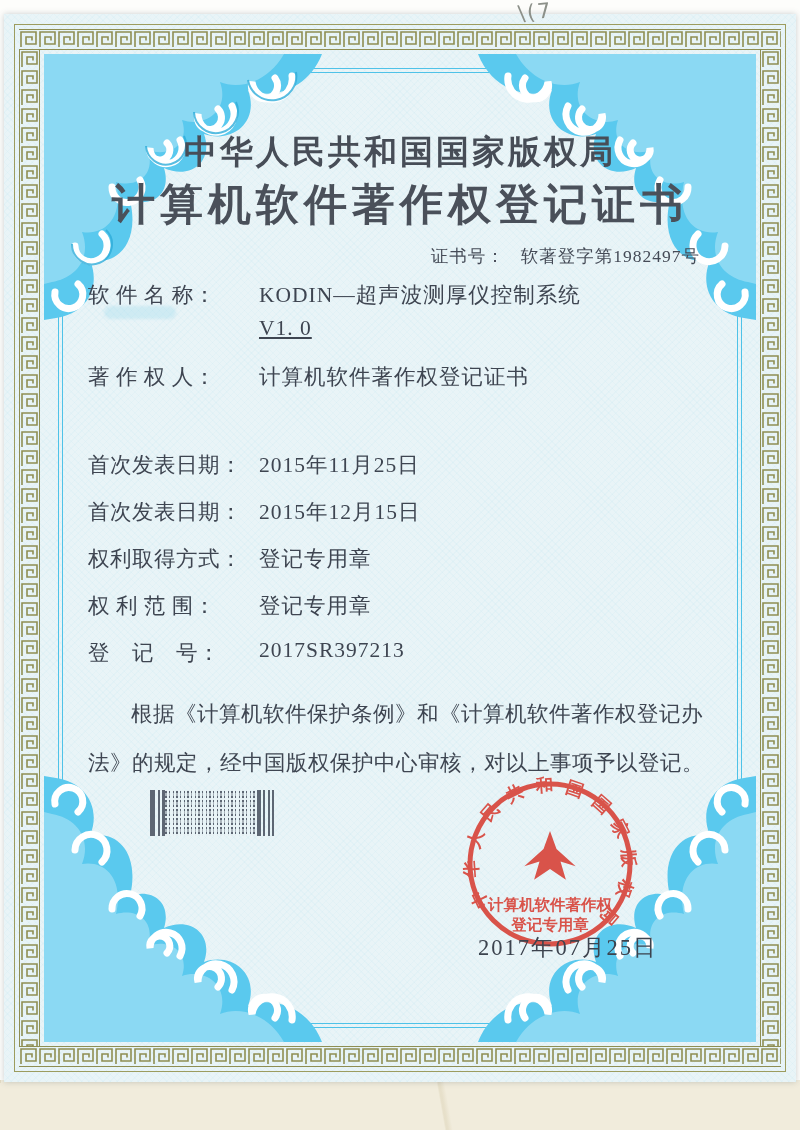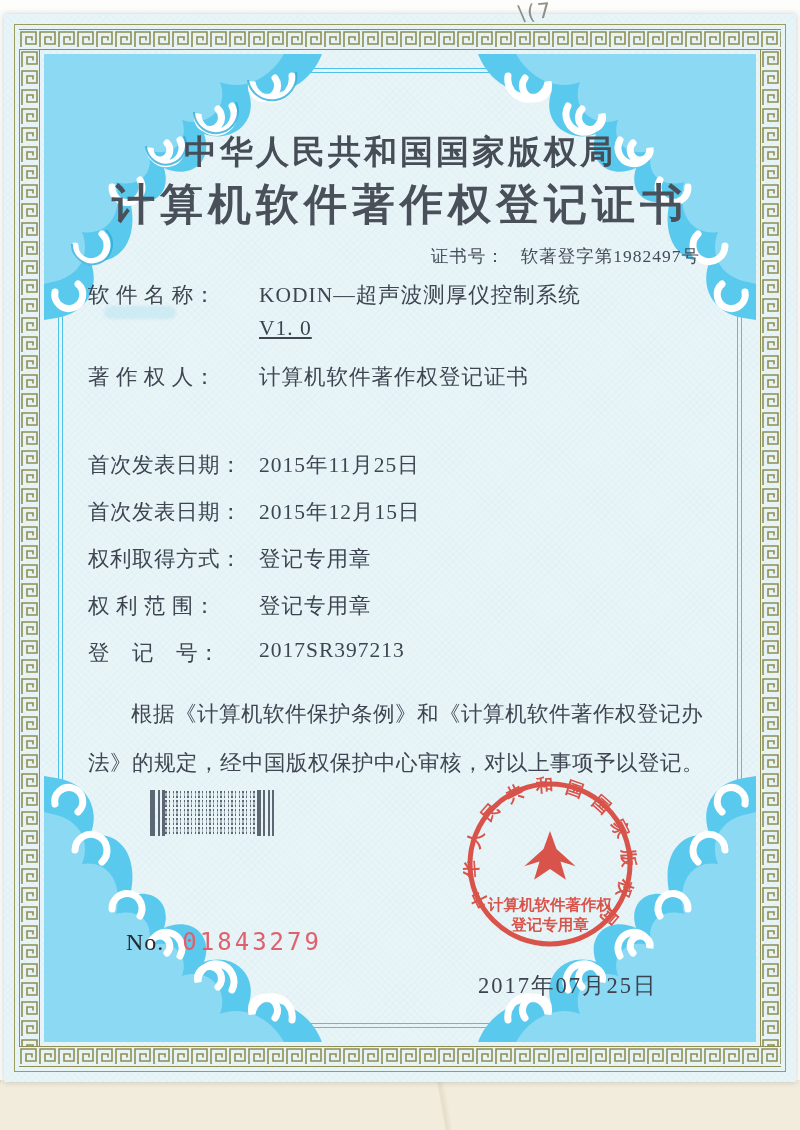--- a/index.html
+++ b/index.html
@@ -65,21 +65,21 @@
     background:linear-gradient(90deg,#5d6673 0 5px,transparent 5px 8px,#5d6673 8px 10px,transparent 10px 12px,#5d6673 12px 15px); }
   .bc-noise { flex:1; height:100%;
     background:
       repeating-linear-gradient(0deg, rgba(233,244,247,0.95) 0 2px, transparent 2px 4px, rgba(233,244,247,0.55) 4px 7px, transparent 7px 9px),
       repeating-linear-gradient(90deg,#5d6673 0 2px, transparent 2px 4px, #5d6673 4px 5px, transparent 5px 8px, #5d6673 8px 9px, transparent 9px 11px); }
   .bc-guard-r { width:17px; height:100%;
     background:linear-gradient(90deg,#5d6673 0 4px,transparent 4px 6px,#5d6673 6px 8px,transparent 8px 11px,#5d6673 11px 13px,transparent 13px 15px,#5d6673 15px 17px); }
 
   
   .seal { position:absolute; left:456px; top:760px; width:180px; height:180px; z-index:3; opacity:0.92; }
-  .seal-date { position:absolute; left:474px; top:956px; z-index:4;
+  .seal-date { position:absolute; left:474px; top:918px; z-index:4;
     font-size:22.5px; letter-spacing:2px; color:#3c434e; }
 
   .serial { position:absolute; left:122px; top:914px; z-index:4; white-space:nowrap; }
   .serial .no { font-size:24px; color:#262a31; letter-spacing:1px; }
   .serial .digits { font-family:"DejaVu Sans Mono","Liberation Mono",monospace;
     font-size:24px; color:#e0616e; letter-spacing:3px; margin-left:18px; }
 
   .handwritten { position:absolute; left:518px; top:0px; z-index:5;
     font-family:"DejaVu Sans","Liberation Sans",sans-serif;
     font-size:21px; color:#8c9089; transform:rotate(-6deg); letter-spacing:2px; }
@@ -249,22 +249,19 @@
         <text font-size="17.5" font-weight="bold" fill="#d8463c" font-family="Liberation Serif, DejaVu Serif, serif">
           <textPath href="#sealArc" startOffset="10" textLength="332" lengthAdjust="spacing">中华人民共和国国家版权局</textPath>
         </text>
         <polygon fill="#d8463c" points="0,-33 6.5,-14.9 25.7,2.3 10.5,-2.6 15.9,15.8 0,5 -15.9,15.8 -10.5,-2.6 -25.7,2.3 -6.5,-14.9"></polygon>
         <text y="46" text-anchor="middle" font-size="15.5" font-weight="bold" fill="#d8463c" font-family="Liberation Serif, DejaVu Serif, serif">计算机软件著作权</text>
         <text y="66" text-anchor="middle" font-size="15.5" font-weight="bold" fill="#d8463c" font-family="Liberation Serif, DejaVu Serif, serif">登记专用章</text>
       </svg>
 
       <div class="seal-date">2017年07月25日</div>
 
-      <div class="serial">
-        <span class="no">No.</span><span class="digits">01843279</span>
-      </div>
 
     </div>
   </div>
 
   <div class="handwritten">\(7</div>
 
 </div>
 
 </body></html>

